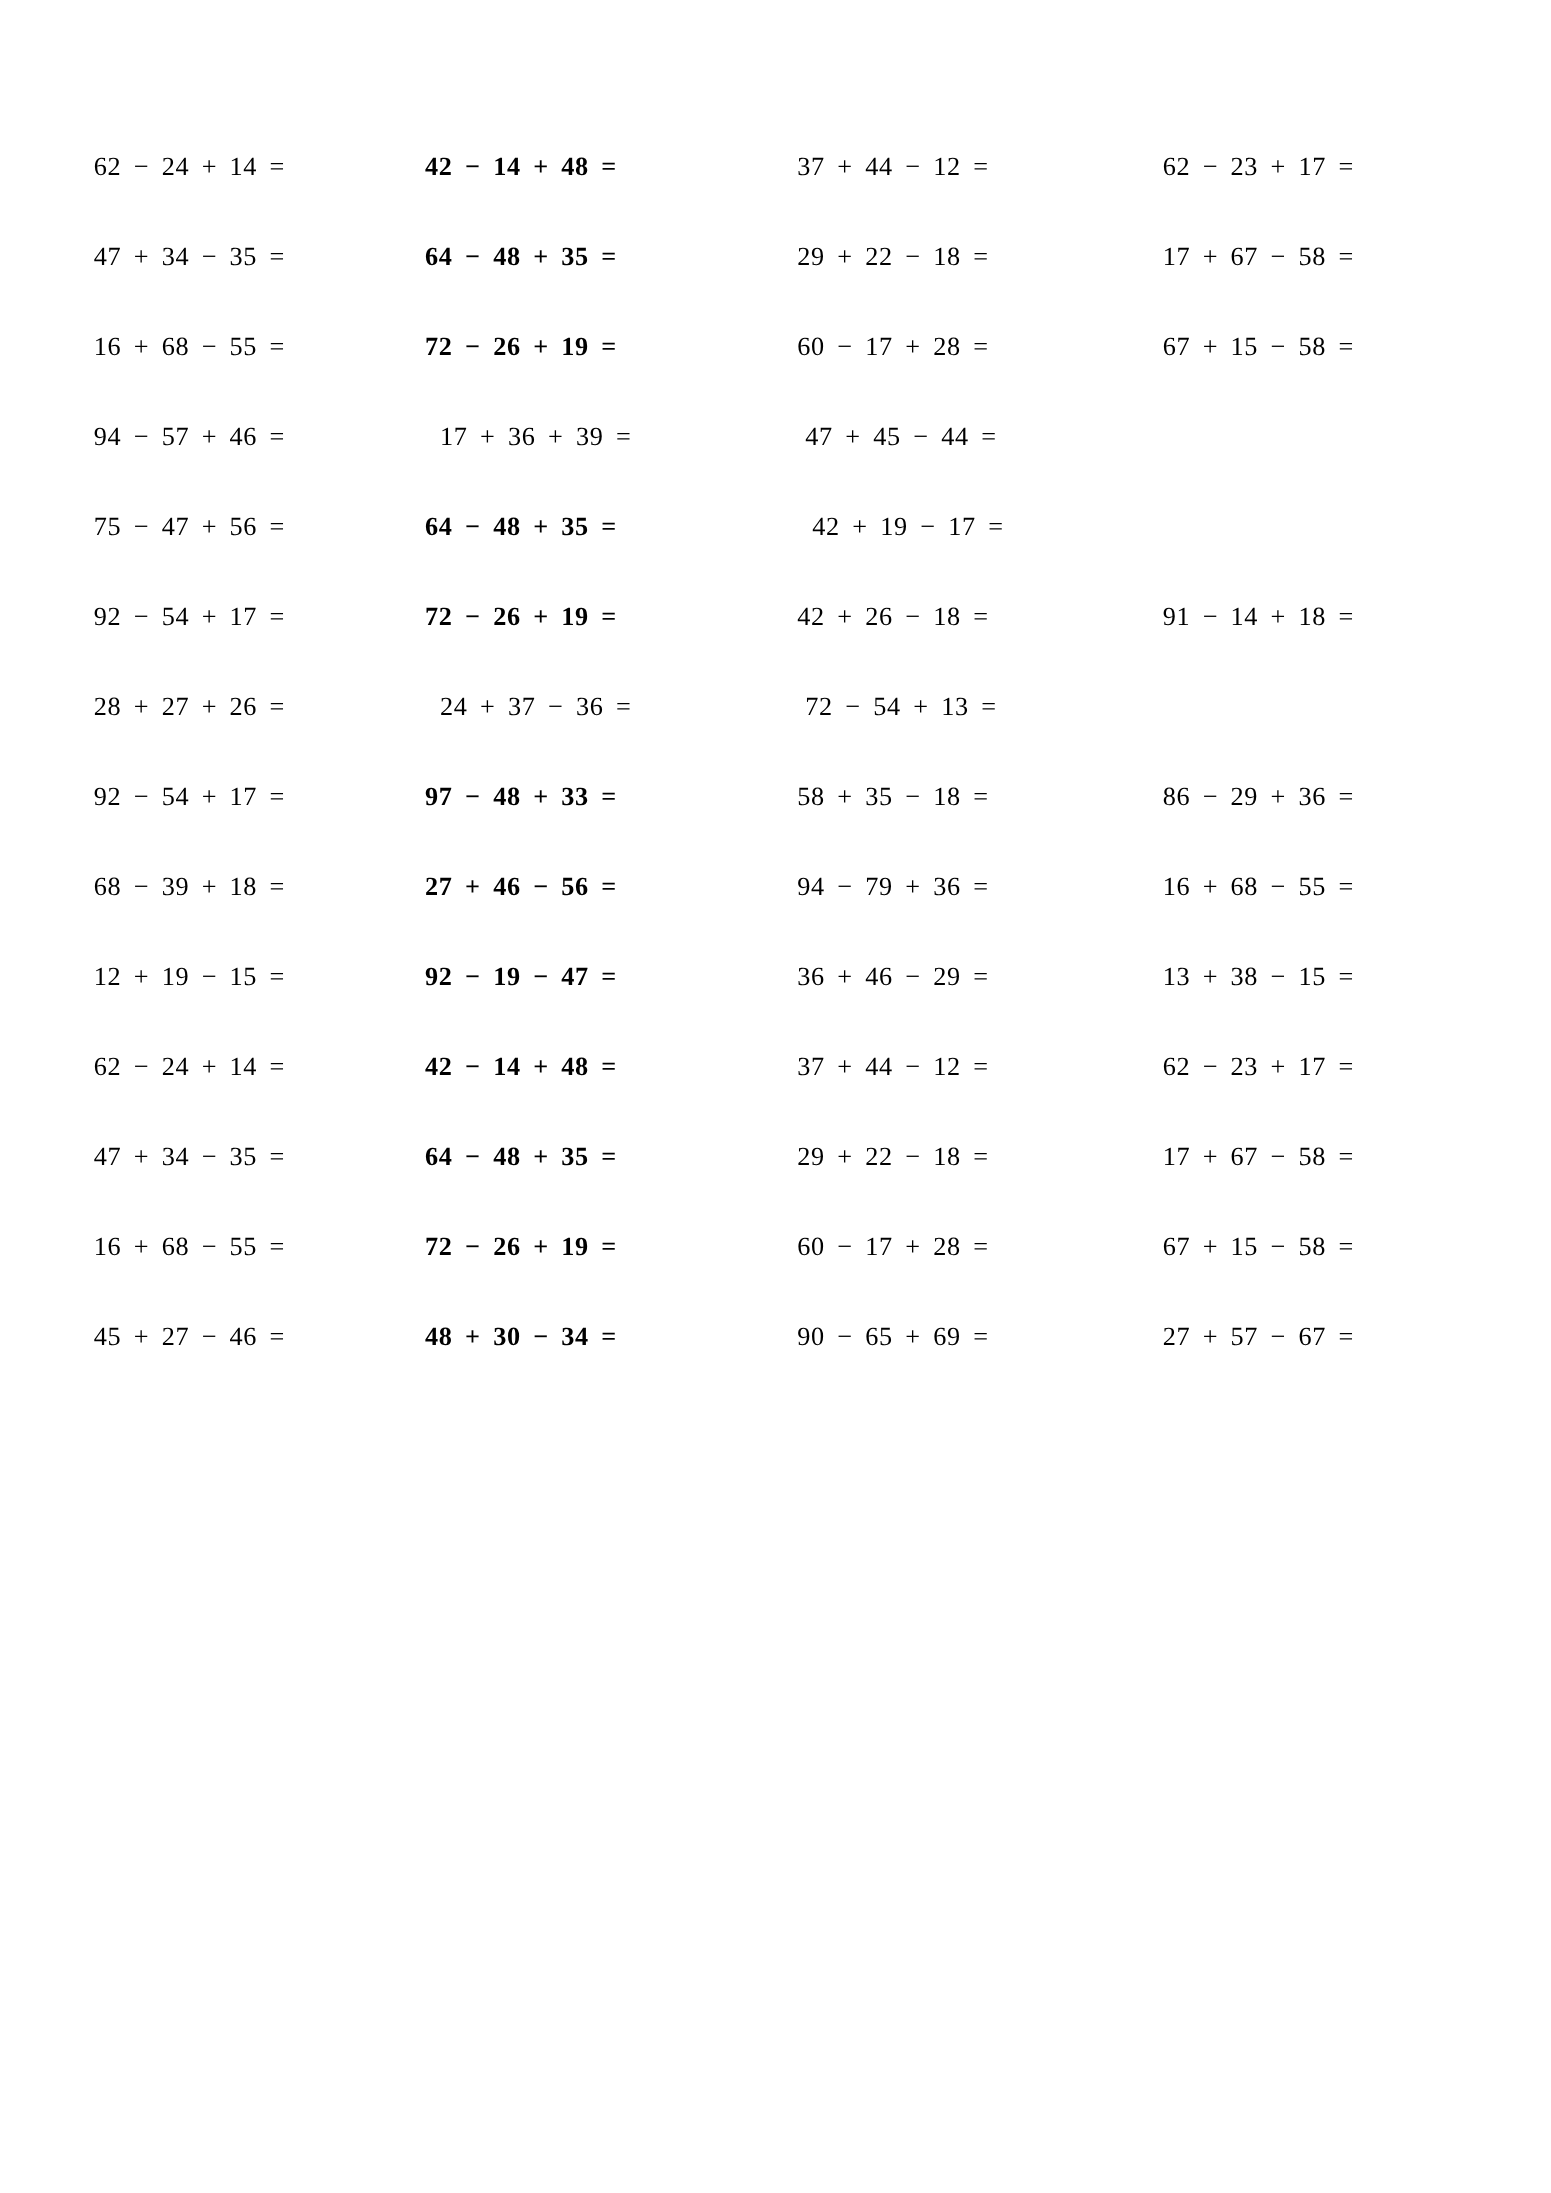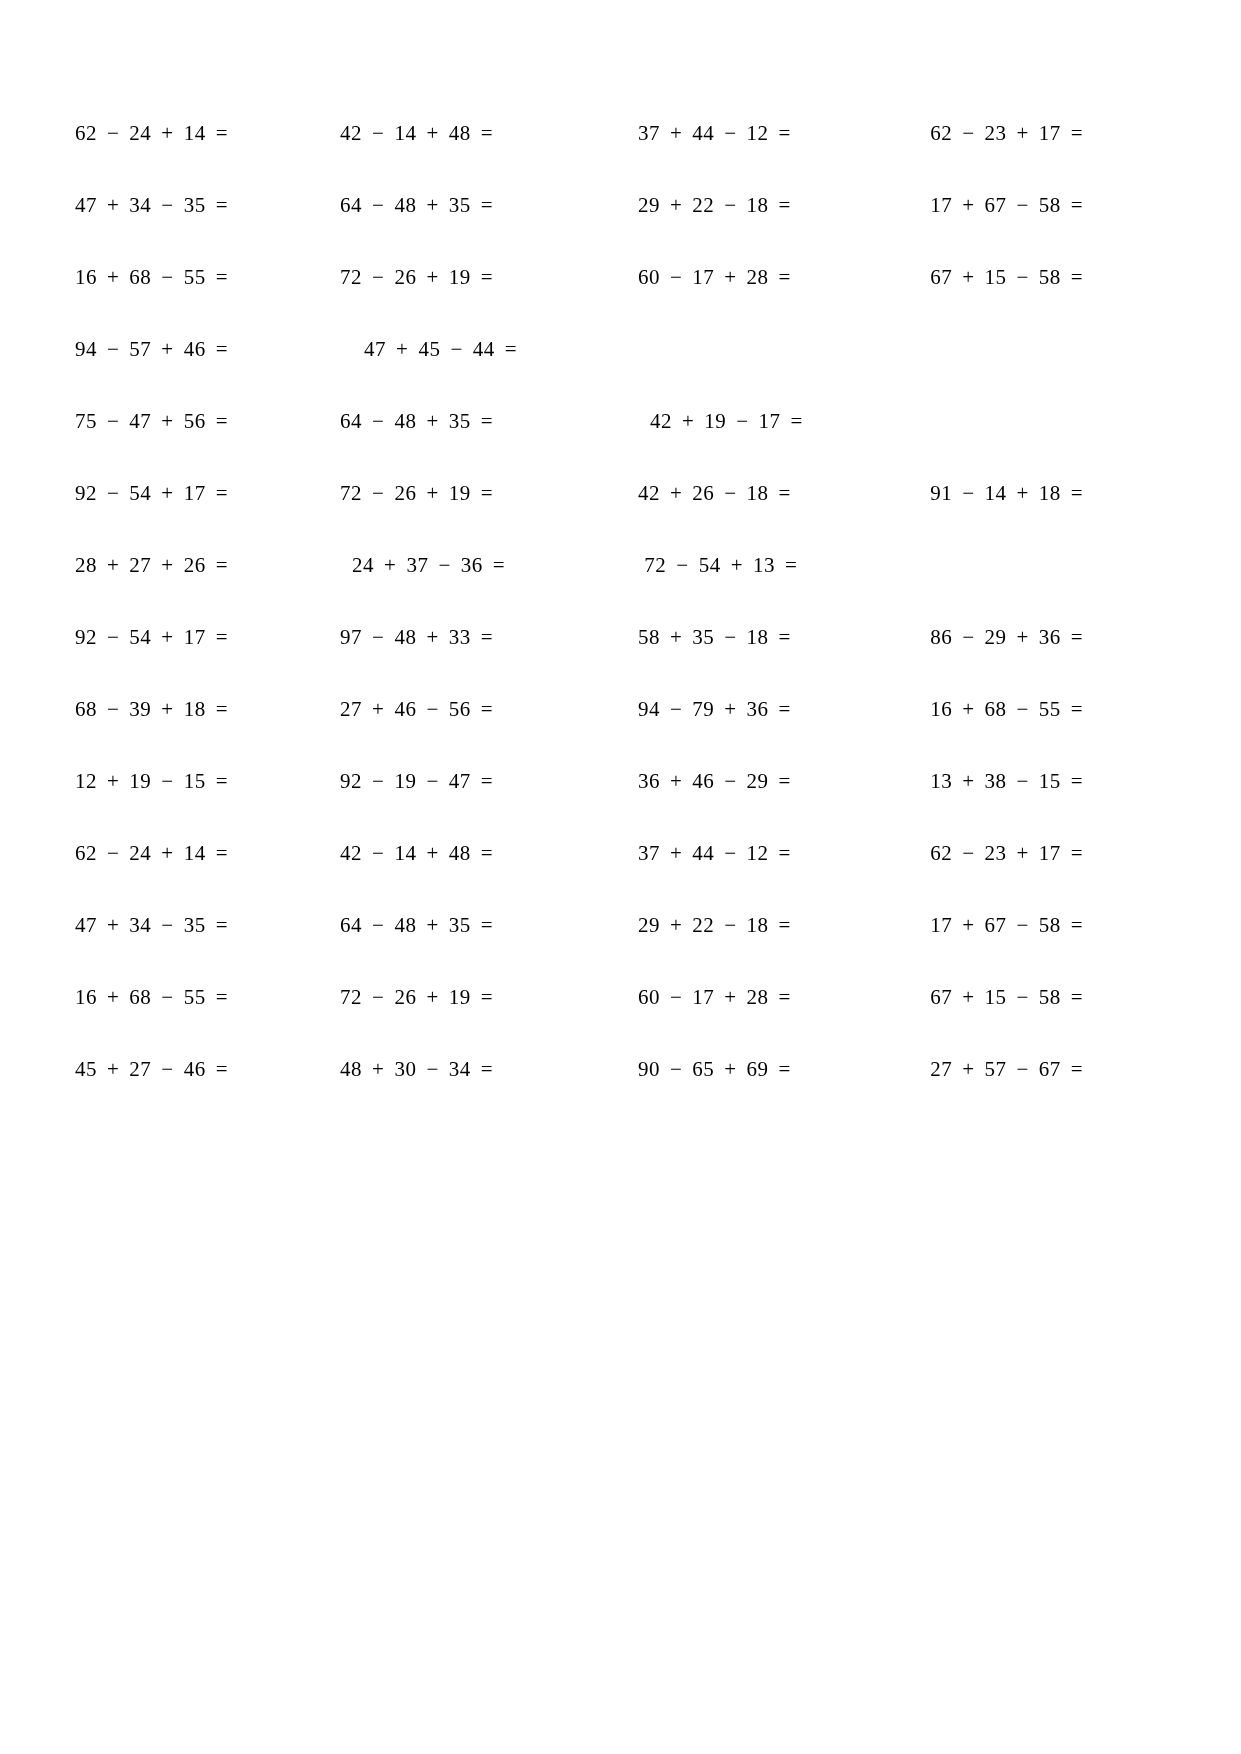--- a/index.html
+++ b/index.html
@@ -30,21 +30,21 @@
     margin-bottom: 26px;
   }
   .cell {
     box-sizing: border-box;
     font-size: 21px;
     line-height: 46px;
     letter-spacing: 0.5px;
     white-space: normal;
   }
   .cell-0 { width: 24.0%; padding-left: 10px; }
-  .cell-1 { width: 25.5%; padding-left: 6px; }
+  .cell-1 { width: 25.5%; padding-left: 6px; font-weight: bold; }
   .cell-2 { width: 25.0%; padding-left: 18px; }
   .cell-3 { width: 25.5%; padding-left: 30px; }
 
   .tok {
     display: inline-block;
     padding: 0 5px;
   }
 </style>
 </head>
 <body>
@@ -64,20 +64,21 @@
         <div class="cell cell-3"><span class="tok">17</span><span class="tok">+</span><span class="tok">67</span><span class="tok">−</span><span class="tok">58</span><span class="tok">=</span></div>
       </div>
       <div class="row">
         <div class="cell cell-0"><span class="tok">16</span><span class="tok">+</span><span class="tok">68</span><span class="tok">−</span><span class="tok">55</span><span class="tok">=</span></div>
         <div class="cell cell-1"><span class="tok">72</span><span class="tok">−</span><span class="tok">26</span><span class="tok">+</span><span class="tok">19</span><span class="tok">=</span></div>
         <div class="cell cell-2"><span class="tok">60</span><span class="tok">−</span><span class="tok">17</span><span class="tok">+</span><span class="tok">28</span><span class="tok">=</span></div>
         <div class="cell cell-3"><span class="tok">67</span><span class="tok">+</span><span class="tok">15</span><span class="tok">−</span><span class="tok">58</span><span class="tok">=</span></div>
       </div>
       <div class="row">
         <div class="cell cell-0"><span class="tok">94</span><span class="tok">−</span><span class="tok">57</span><span class="tok">+</span><span class="tok">46</span><span class="tok">=</span></div>
+        <div class="cell cell-2"><span class="tok">17</span><span class="tok">+</span><span class="tok">36</span><span class="tok">+</span><span class="tok">39</span><span class="tok">=</span></div>
         <div class="cell cell-3"><span class="tok">47</span><span class="tok">+</span><span class="tok">45</span><span class="tok">−</span><span class="tok">44</span><span class="tok">=</span></div>
       </div>
       <div class="row">
         <div class="cell cell-0"><span class="tok">75</span><span class="tok">−</span><span class="tok">47</span><span class="tok">+</span><span class="tok">56</span><span class="tok">=</span></div>
         <div class="cell cell-1"><span class="tok">64</span><span class="tok">−</span><span class="tok">48</span><span class="tok">+</span><span class="tok">35</span><span class="tok">=</span></div>
         <div class="cell cell-3"><span class="tok">42</span><span class="tok">+</span><span class="tok">19</span><span class="tok">−</span><span class="tok">17</span><span class="tok">=</span></div>
       </div>
       <div class="row">
         <div class="cell cell-0"><span class="tok">92</span><span class="tok">−</span><span class="tok">54</span><span class="tok">+</span><span class="tok">17</span><span class="tok">=</span></div>
         <div class="cell cell-1"><span class="tok">72</span><span class="tok">−</span><span class="tok">26</span><span class="tok">+</span><span class="tok">19</span><span class="tok">=</span></div>

